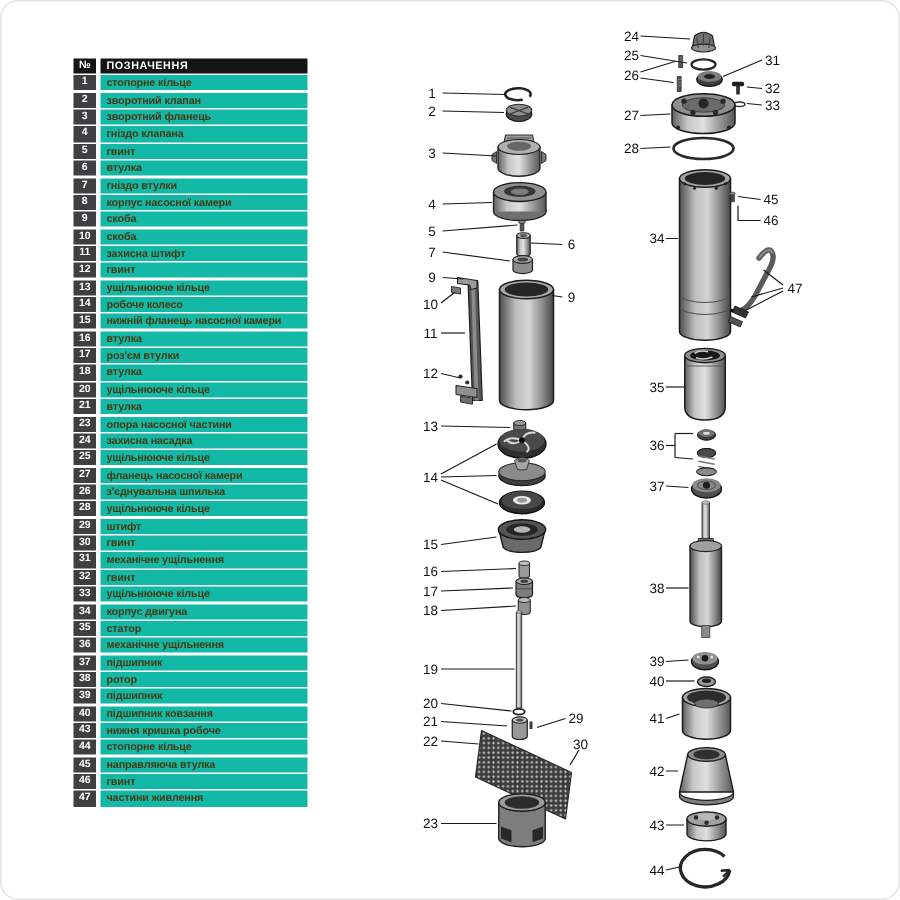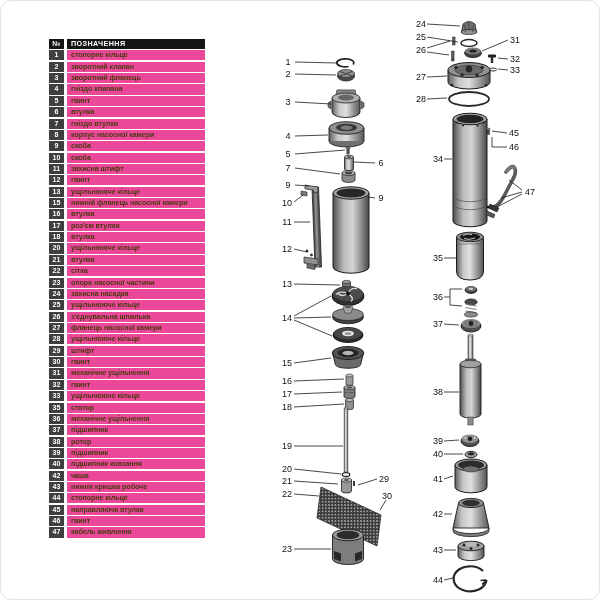--- a/index.html
+++ b/index.html
@@ -2,21 +2,21 @@
 <html><head>
 <meta charset="utf-8">
 <style>
   html,body{margin:0;padding:0;background:#fff;}
   .stage{position:relative;width:600px;height:600px;background:#fff;border:1px solid #e4e4e4;
          border-radius:12px;overflow:hidden;font-family:"Liberation Sans",sans-serif;box-sizing:border-box;}
   .ptable{position:absolute;left:48px;top:38px;width:156px;display:flex;flex-direction:column;gap:1.28px;}
   .prow{display:flex;gap:3px;height:10.1px;flex:0 0 auto;}
   .prow .num{width:15px;background:#3f3f41;color:#fff;font-size:7px;font-weight:bold;
              line-height:10.1px;text-align:center;}
-  .prow .lab{flex:1;background:#ec4899;color:#473a10;font-size:7.2px;font-weight:bold;
+  .prow .lab{flex:1;background:#14b8a6;color:#473a10;font-size:7.2px;font-weight:bold;
              line-height:10.4px;padding-left:4px;letter-spacing:-0.1px;white-space:nowrap;overflow:hidden;}
   .prow.header .num{background:#151515;}
   .prow.header .lab{background:#151515;color:#fff;letter-spacing:0.4px;}
   svg.diagram{position:absolute;left:0;top:0;width:600px;height:600px;}
   #callouts text{font-family:"Liberation Sans",sans-serif;font-size:9px;fill:#111;
                  text-anchor:middle;dominant-baseline:central;}
   #callouts polyline{fill:none;stroke:#1a1a1a;stroke-width:0.8;}
 </style>
 </head>
 <body>
@@ -74,20 +74,24 @@
       </div>
       <div class="prow">
         <div class="num">12</div>
         <div class="lab">гвинт</div>
       </div>
       <div class="prow">
         <div class="num">13</div>
         <div class="lab">ущільнююче кільце</div>
       </div>
       <div class="prow">
+        <div class="num">14</div>
+        <div class="lab">робоче колесо</div>
+      </div>
+      <div class="prow">
         <div class="num">15</div>
         <div class="lab">нижній фланець насосної камери</div>
       </div>
       <div class="prow">
         <div class="num">16</div>
         <div class="lab">втулка</div>
       </div>
       <div class="prow">
         <div class="num">17</div>
         <div class="lab">роз'єм втулки</div>
@@ -98,44 +102,40 @@
       </div>
       <div class="prow">
         <div class="num">20</div>
         <div class="lab">ущільнююче кільце</div>
       </div>
       <div class="prow">
         <div class="num">21</div>
         <div class="lab">втулка</div>
       </div>
       <div class="prow">
-        <div class="num">22</div>
-        <div class="lab">сітка</div>
-      </div>
-      <div class="prow">
         <div class="num">23</div>
         <div class="lab">опора насосної частини</div>
       </div>
       <div class="prow">
         <div class="num">24</div>
         <div class="lab">захисна насадка</div>
       </div>
       <div class="prow">
         <div class="num">25</div>
         <div class="lab">ущільнююче кільце</div>
       </div>
       <div class="prow">
+        <div class="num">27</div>
+        <div class="lab">фланець насосної камери</div>
+      </div>
+      <div class="prow">
         <div class="num">26</div>
         <div class="lab">з'єднувальна шпилька</div>
       </div>
       <div class="prow">
-        <div class="num">27</div>
-        <div class="lab">фланець насосної камери</div>
-      </div>
-      <div class="prow">
         <div class="num">28</div>
         <div class="lab">ущільнююче кільце</div>
       </div>
       <div class="prow">
         <div class="num">29</div>
         <div class="lab">штифт</div>
       </div>
       <div class="prow">
         <div class="num">30</div>
         <div class="lab">гвинт</div>
@@ -146,20 +146,24 @@
       </div>
       <div class="prow">
         <div class="num">32</div>
         <div class="lab">гвинт</div>
       </div>
       <div class="prow">
         <div class="num">33</div>
         <div class="lab">ущільнююче кільце</div>
       </div>
       <div class="prow">
+        <div class="num">34</div>
+        <div class="lab">корпус двигуна</div>
+      </div>
+      <div class="prow">
         <div class="num">35</div>
         <div class="lab">статор</div>
       </div>
       <div class="prow">
         <div class="num">36</div>
         <div class="lab">механічне ущільнення</div>
       </div>
       <div class="prow">
         <div class="num">37</div>
         <div class="lab">підшипник</div>
@@ -170,42 +174,38 @@
       </div>
       <div class="prow">
         <div class="num">39</div>
         <div class="lab">підшипник</div>
       </div>
       <div class="prow">
         <div class="num">40</div>
         <div class="lab">підшипник ковзання</div>
       </div>
       <div class="prow">
-        <div class="num">42</div>
-        <div class="lab">чаша</div>
-      </div>
-      <div class="prow">
         <div class="num">43</div>
         <div class="lab">нижня кришка робоче</div>
       </div>
       <div class="prow">
         <div class="num">44</div>
         <div class="lab">стопорне кільце</div>
       </div>
       <div class="prow">
         <div class="num">45</div>
         <div class="lab">направляюча втулка</div>
       </div>
       <div class="prow">
         <div class="num">46</div>
         <div class="lab">гвинт</div>
       </div>
       <div class="prow">
         <div class="num">47</div>
-        <div class="lab">кабель живлення</div>
+        <div class="lab">частини живлення</div>
       </div>
     </div>
 
   <svg class="diagram" viewBox="0 0 600 600">
     <defs>
       <linearGradient id="gCyl" x1="0" y1="0" x2="1" y2="0">
         <stop offset="0" stop-color="#5f5f5f"></stop>
           <stop offset="0.25" stop-color="#c7c7c7"></stop>
         <stop offset="0.5" stop-color="#e0e0e0"></stop>
           <stop offset="0.75" stop-color="#9a9a9a"></stop>

